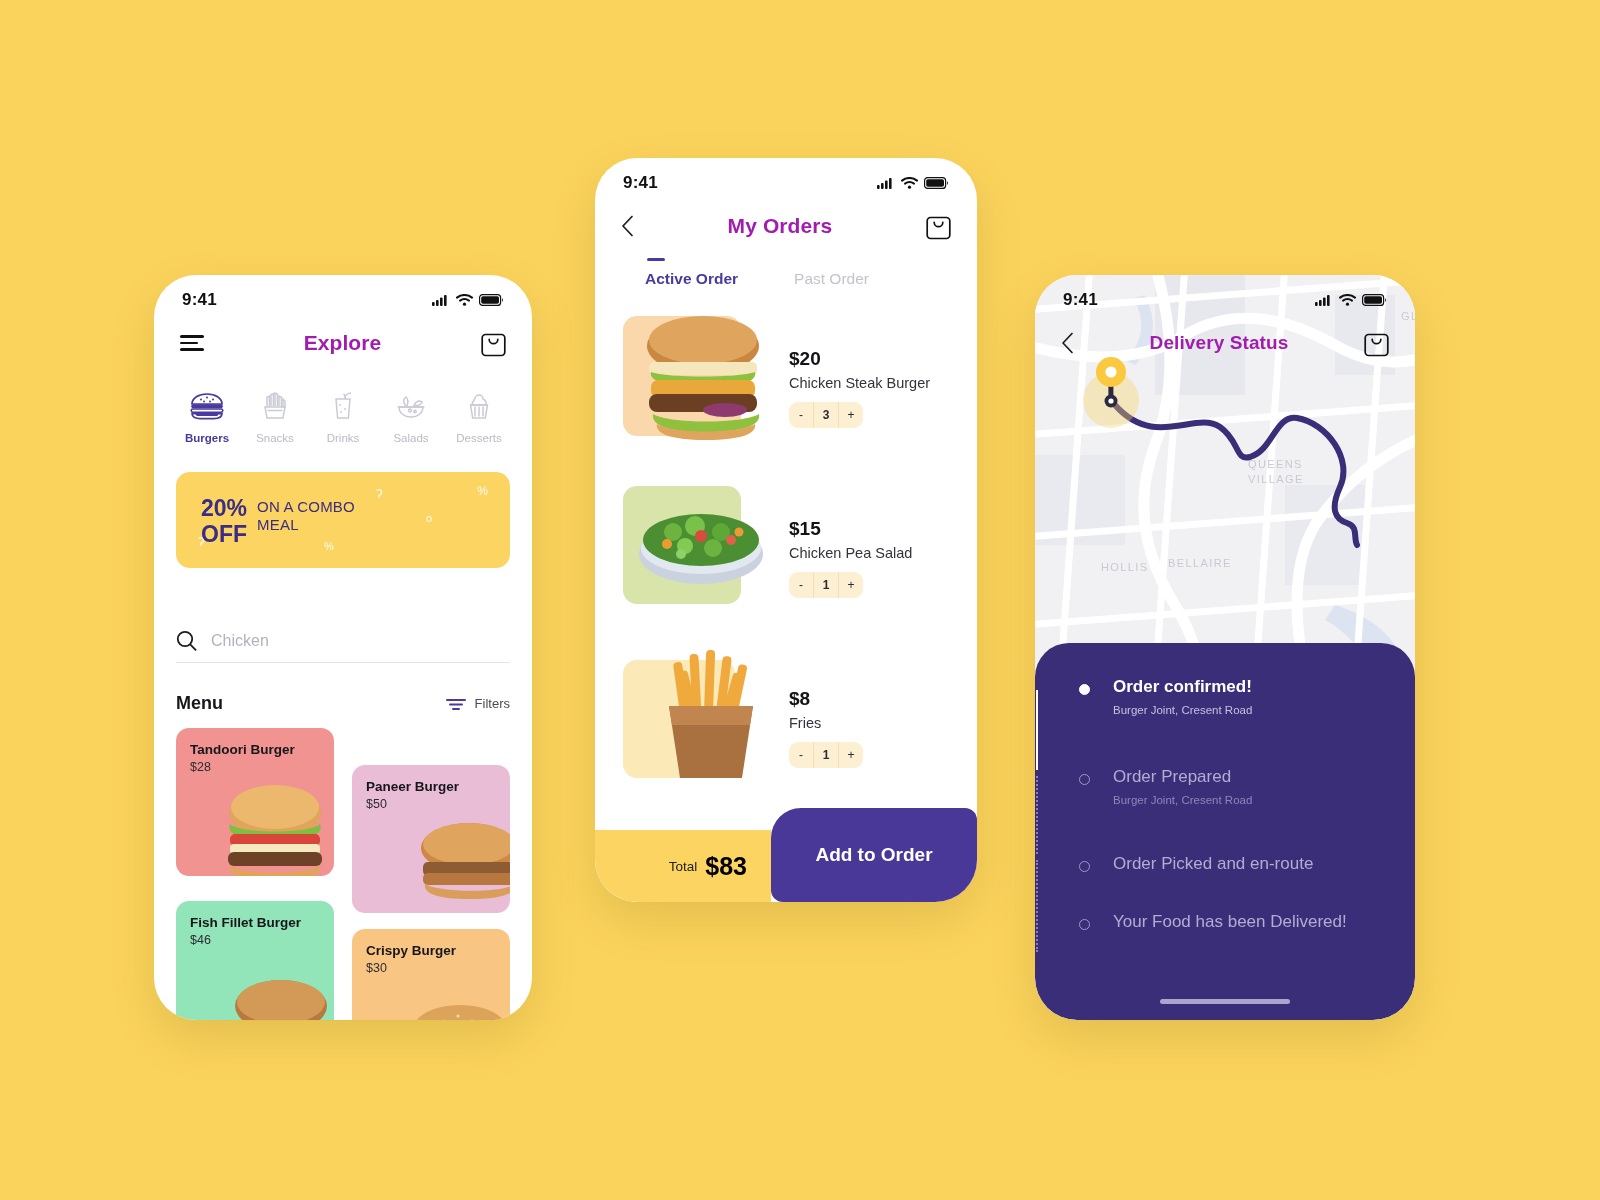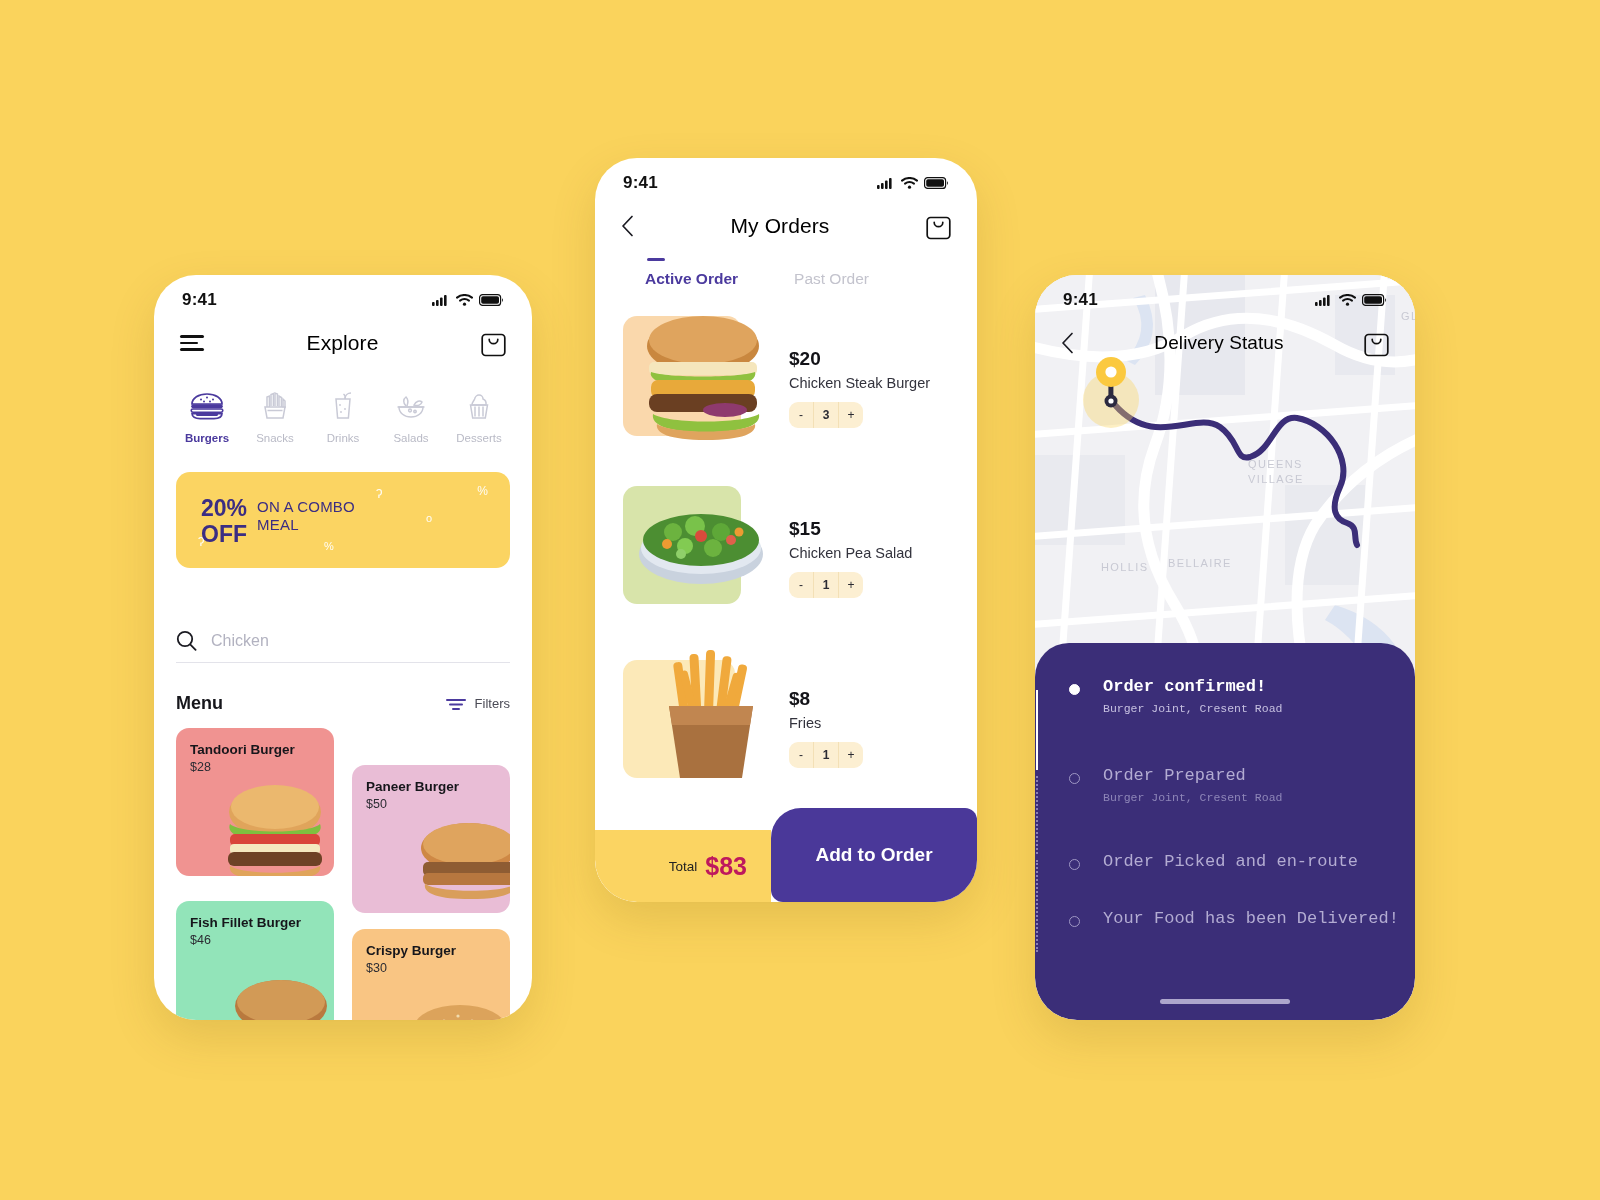--- a/index.html
+++ b/index.html
@@ -27,21 +27,21 @@
     height: 42px; display: flex; align-items: center;
     justify-content: space-between; padding: 8px 28px 0 28px;
   }
   .sb-time { font-size: 17px; font-weight: bold; color: #111; letter-spacing: .2px; }
   .sb-icons { display: flex; align-items: center; gap: 6px; }
 
   .navbar {
     height: 52px; display: flex; align-items: center;
     justify-content: space-between; padding: 0 26px;
   }
-  .nav-title { font-size: 21px; font-weight: normal; color: #000000; letter-spacing: .1px; }
+  .nav-title { font-size: 21px; font-weight: bold; color: #a21caf; letter-spacing: .1px; }
   .nav-title.sm { font-size: 19px; }
 
   
   .hamburger { width: 24px; height: 16px; display:flex; flex-direction:column; justify-content:space-between; }
   .hamburger i { display:block; height:2.6px; background:#111; border-radius:2px; }
   .hamburger i:nth-child(1){ width:24px; }
   .hamburger i:nth-child(2){ width:18px; }
   .hamburger i:nth-child(3){ width:24px; }
 
   
@@ -110,31 +110,31 @@
   .stepper div { display:flex; align-items:center; justify-content:center; font-size:12px; color:#2b2b33; }
   .st-minus { width: 24px; }
   .st-val { width: 26px; font-weight:bold; font-size:12.5px;
             border-left:1px solid #f3e0b6; border-right:1px solid #f3e0b6; }
   .st-plus { width: 24px; }
 
   .order-bottom { position:absolute; left:0; bottom:0; width:100%; height: 72px; display:flex; }
   .total-bar { flex:1; background:#FBD462; display:flex; align-items:center; justify-content:flex-end;
                padding-right: 24px; gap:8px; border-radius: 0 0 0 42px;}
   .total-lbl { font-size: 13.5px; color:#222; }
-  .total-val { font-size: 25px; font-weight:bold; color:#be185d; }
+  .total-val { font-size: 25px; font-weight:bold; color:#000000; }
   .add-btn { width: 206px; background:#4a3899; border-radius: 30px 12px 12px 12px;
              color:#fff; font-size:19px; font-weight:bold; display:flex; align-items:center; justify-content:center;
              margin-top:-22px; height: 94px; }
 
   
   #phone-track { background: #EDEDF1; }
   .map { position:absolute; left:0; top:0; width:100%; height: 400px; background:#F0F0F3; }
   .track-panel { position:absolute; left:0; bottom:0; width:100%; height: 377px;
                  background:#3B2E78; border-radius: 34px 34px 42px 42px; padding: 34px 0 0 0; }
-  .steps { padding-left: 38px; position:relative;font-family:Liberation Mono, monospace; }
+  .steps { padding-left: 48px; position:relative; }
   .step { position:relative; padding-left: 30px; margin-bottom: 26px; }
   .step .dot { position:absolute; left:-4px; top:7px; width:11px; height:11px; border-radius:50%;
                border: 1.6px solid #9f98c4; background: transparent; }
   .step.done .dot { background:#ffffff; border-color:#ffffff; }
   .step-title { font-size: 17px; color:#b3acd2; }
   .step.done .step-title { color:#ffffff; font-weight:bold; }
   .step-sub { font-size: 11.5px; color:#8e86b8; margin-top: 5px; line-height: 1.45; }
   .step.done .step-sub { color:#c6c0e0; }
   .conn { position:absolute; left:1.2px; width:2px; }
   .conn.solid { background:#ffffff; }

